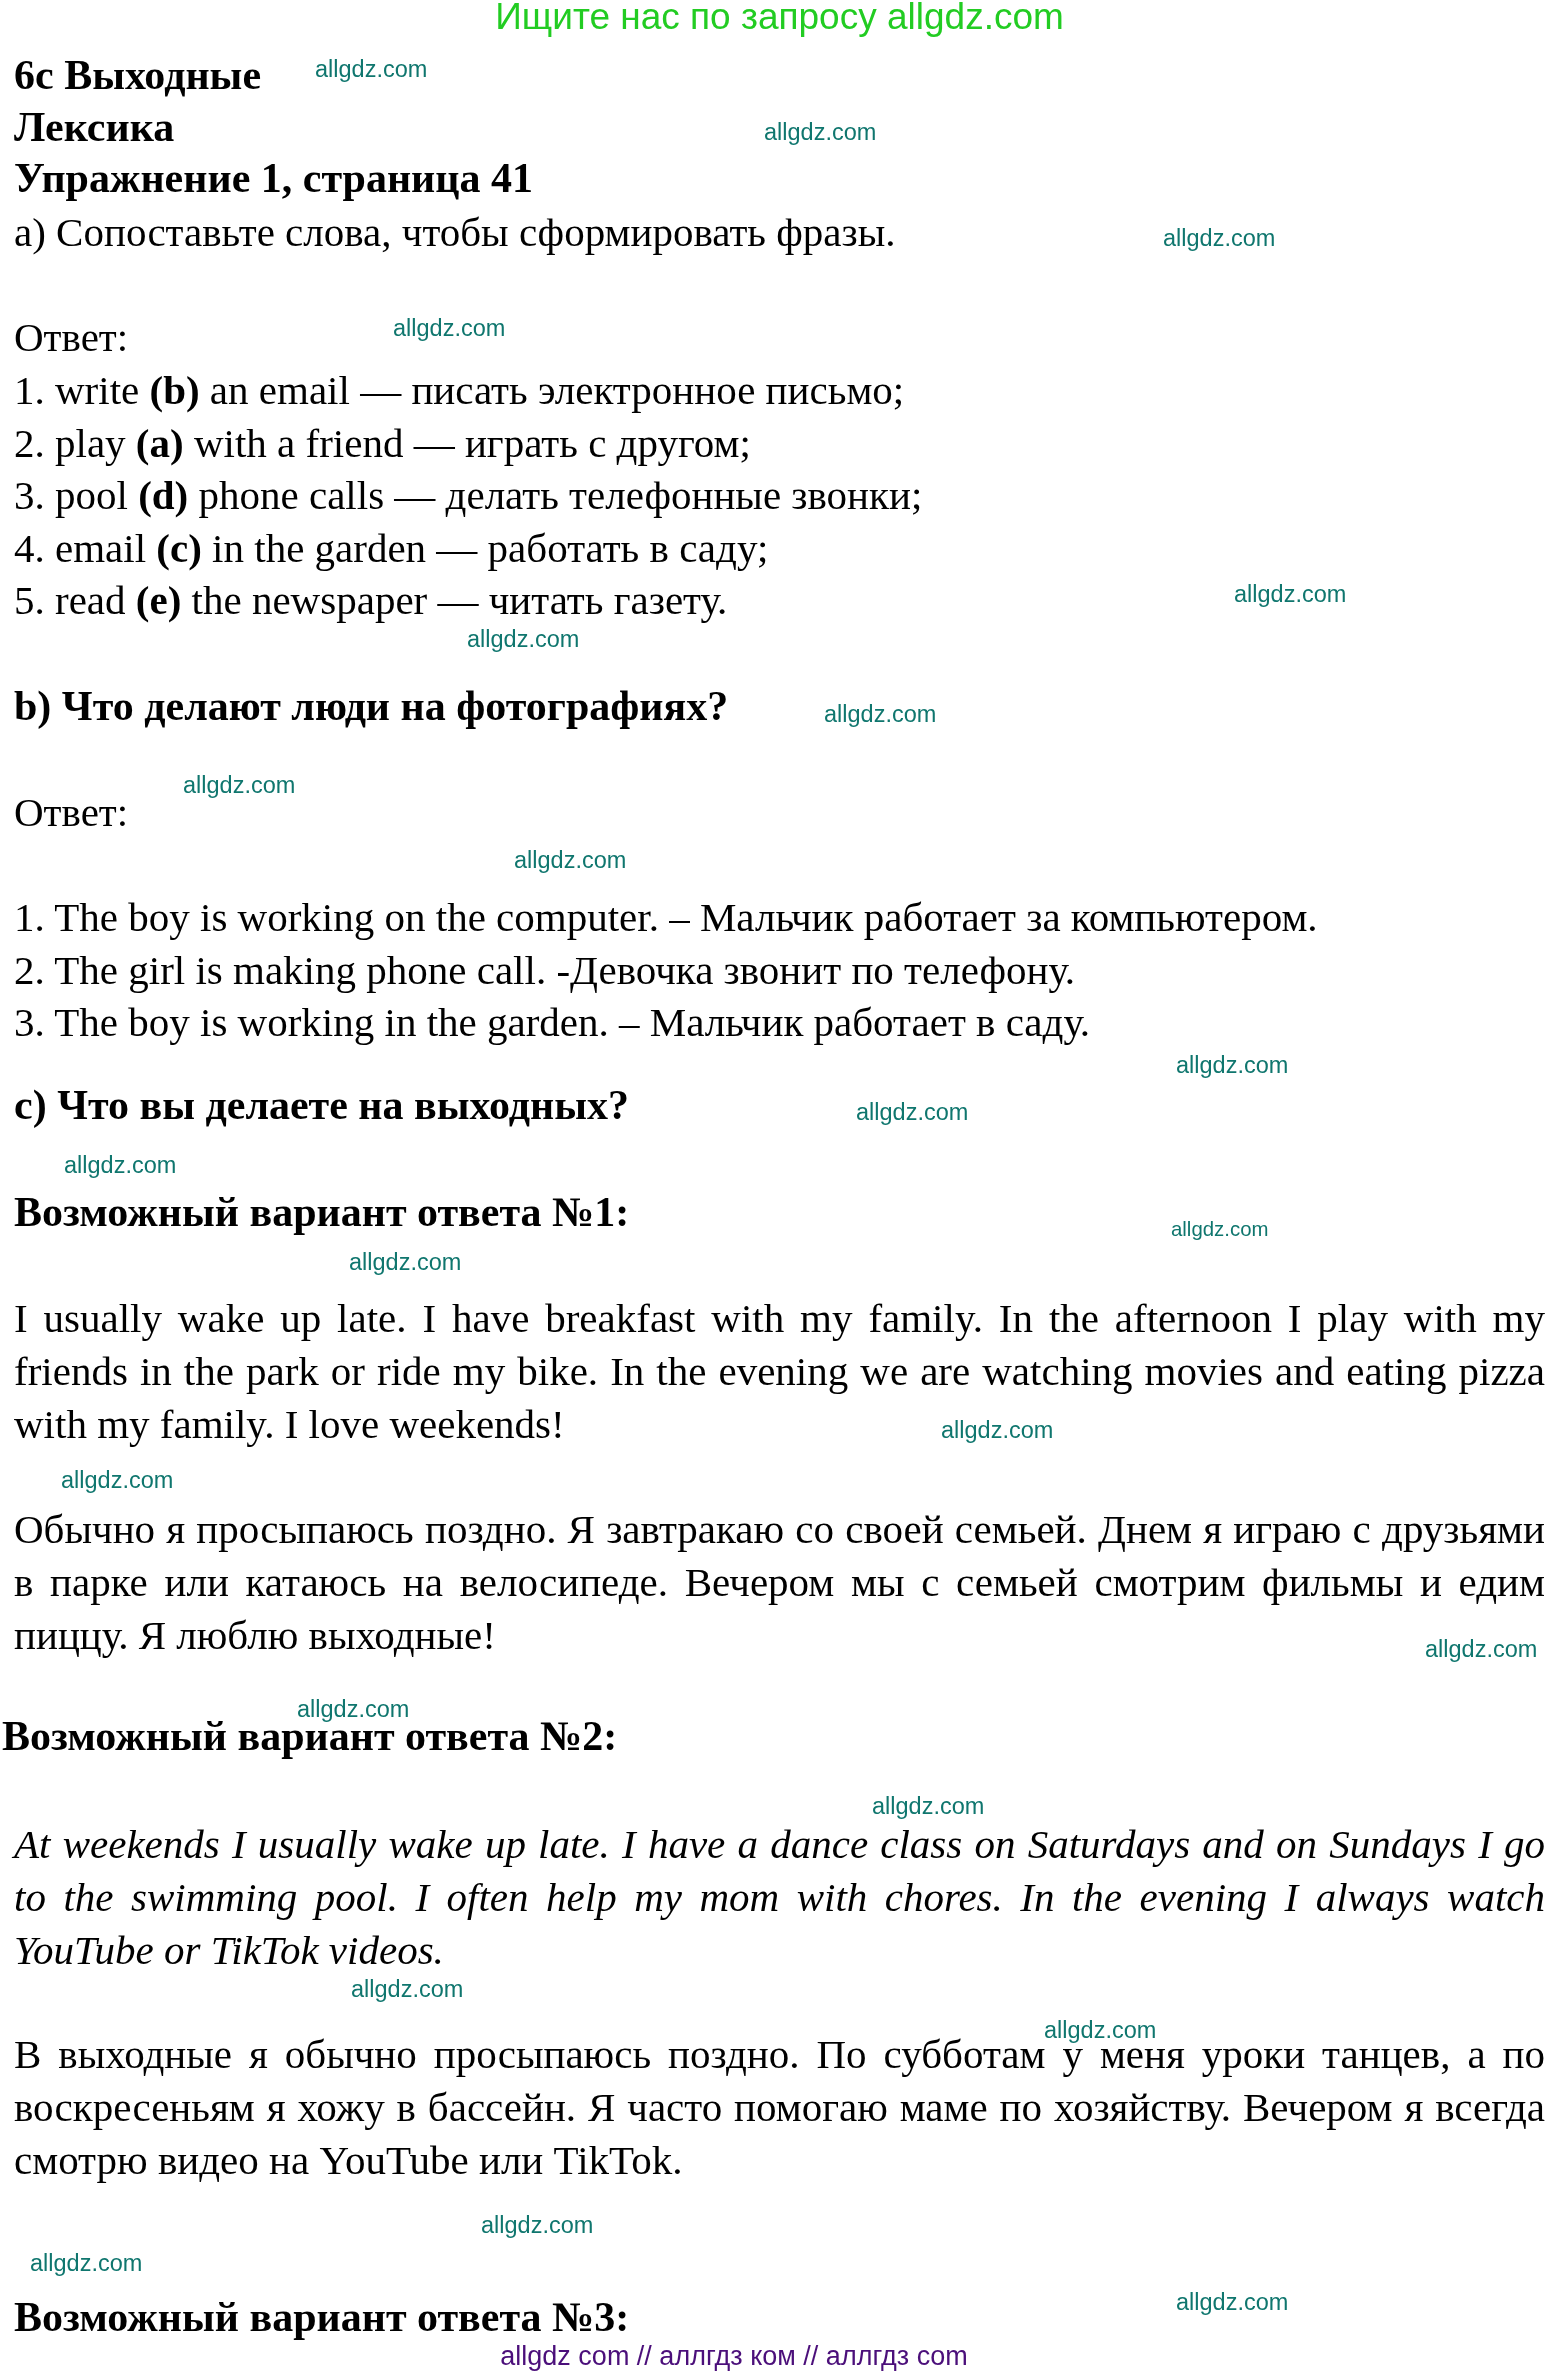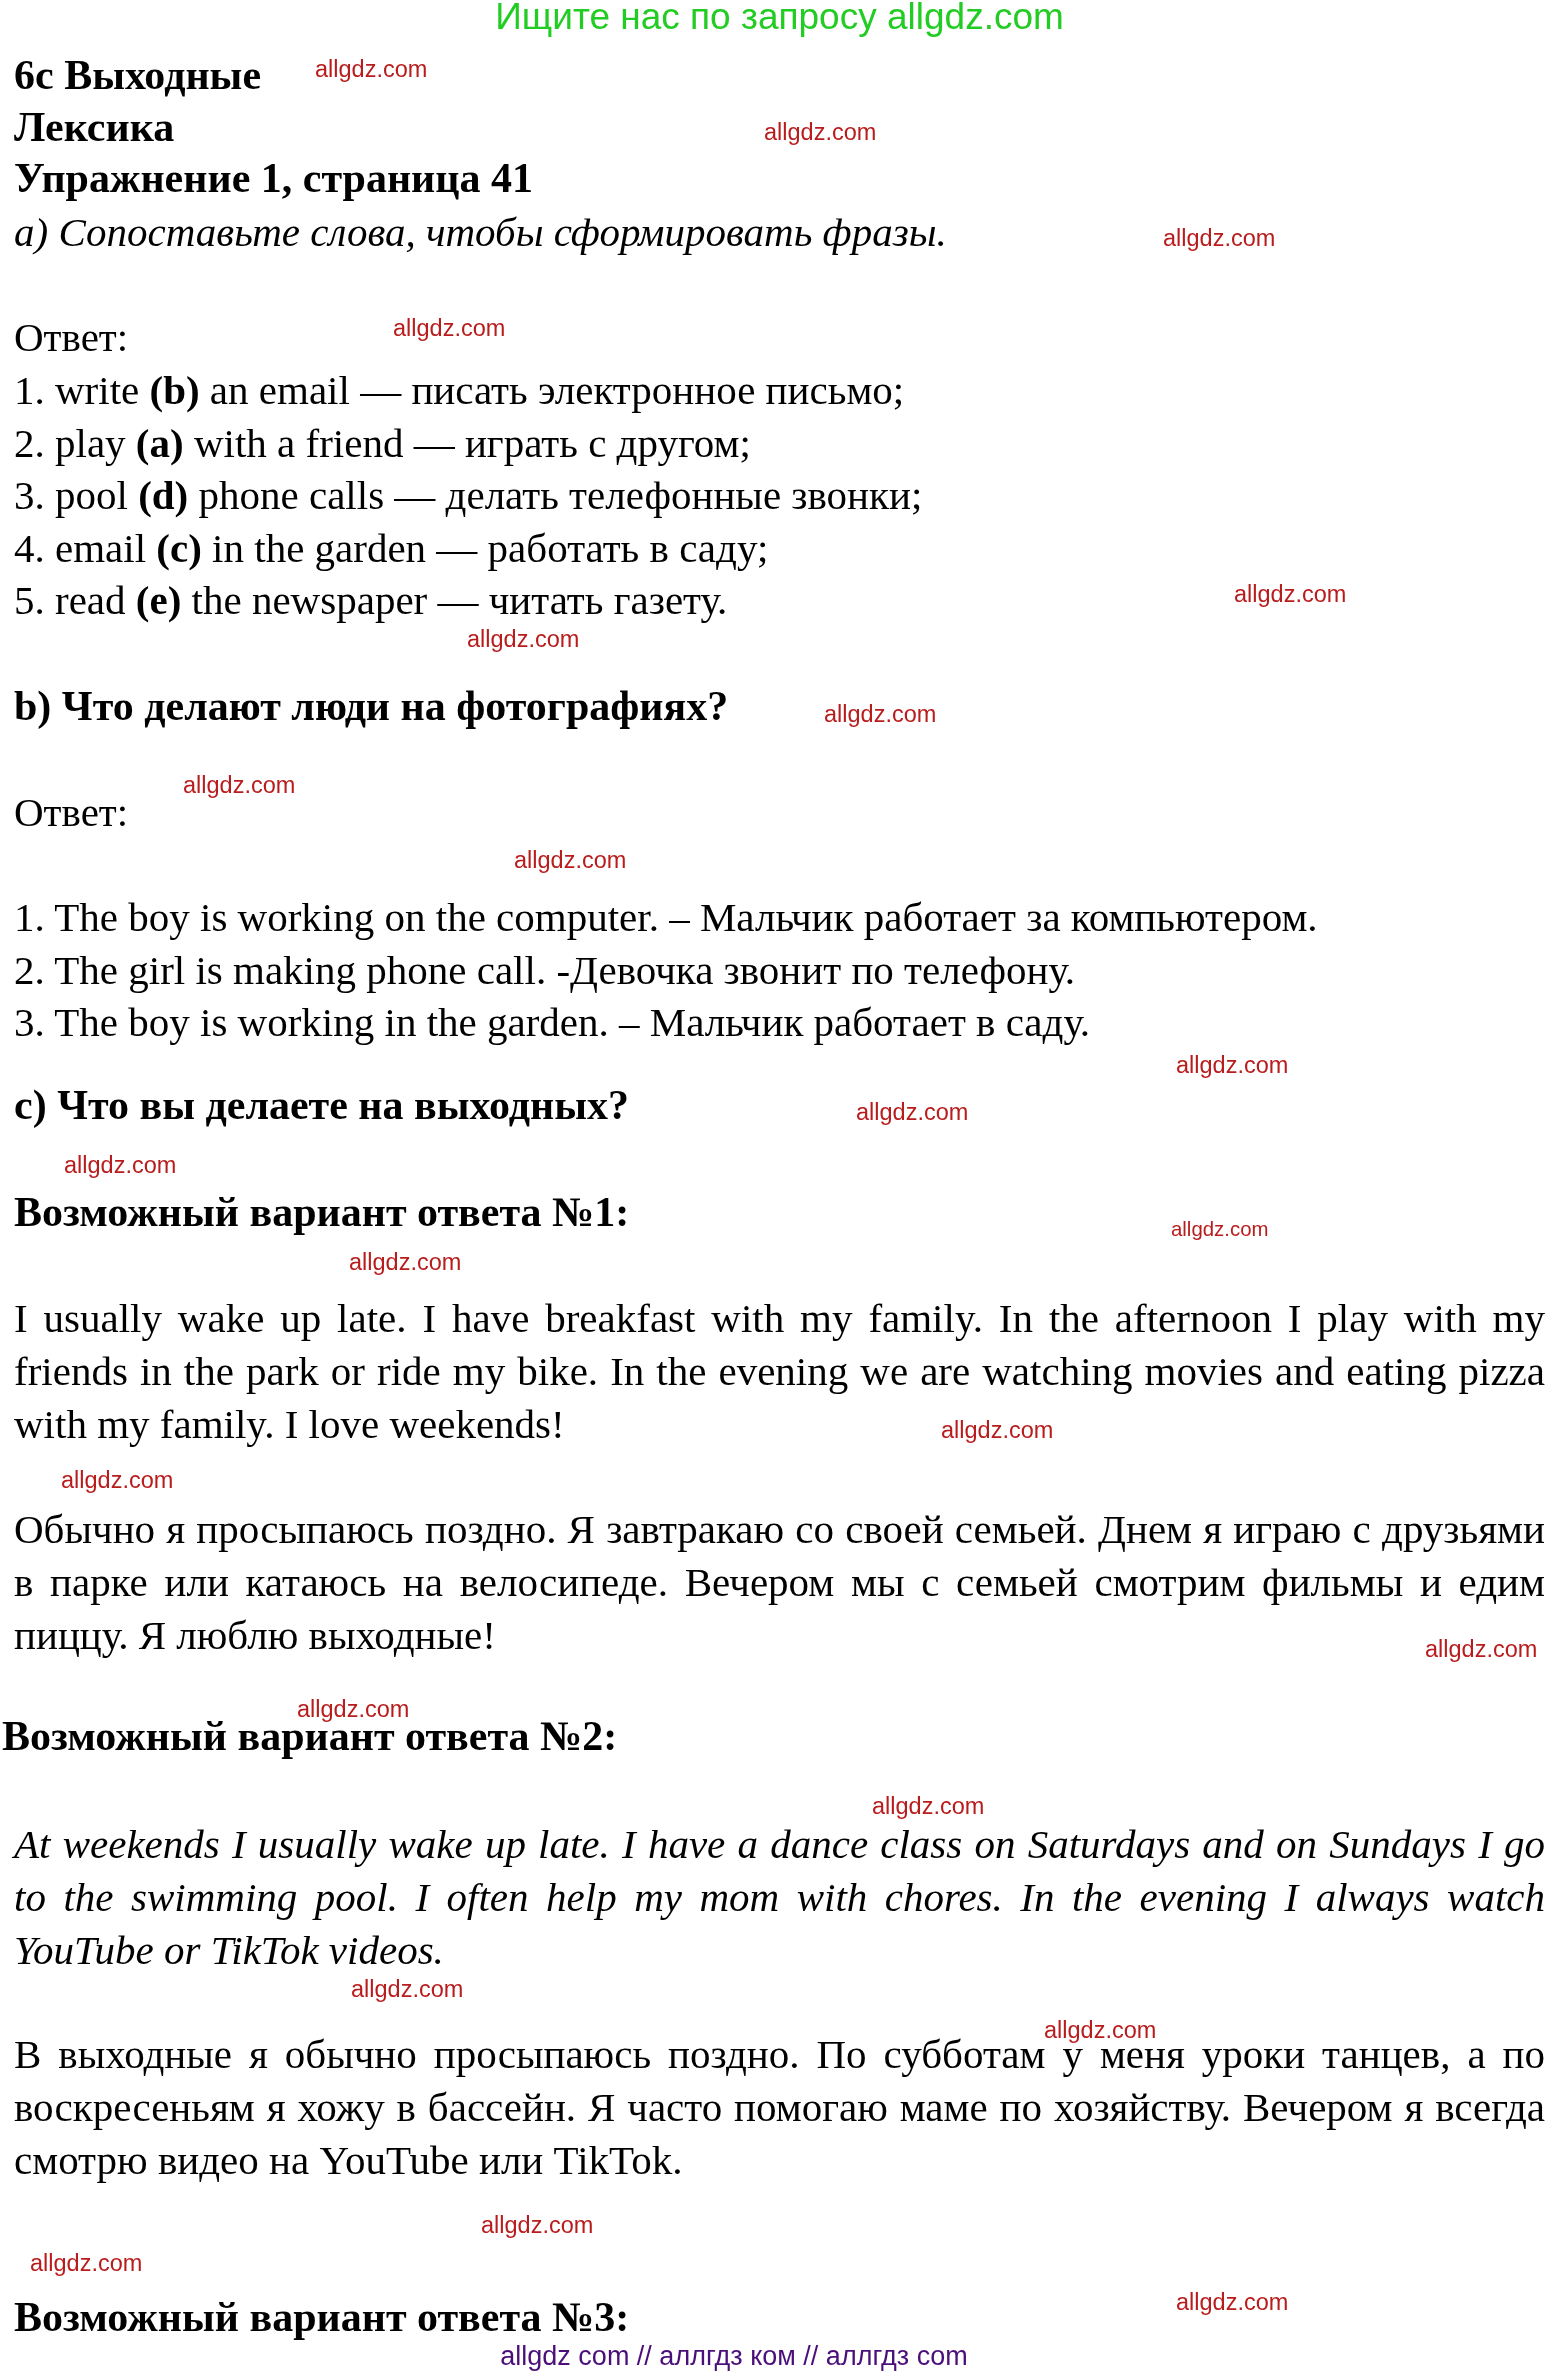--- a/index.html
+++ b/index.html
@@ -1,35 +1,35 @@
 <!DOCTYPE html>
 <html style="font-size:12.5px"><head>
 <meta charset="utf-8">
 <style>
   html,body{margin:0;padding:0;background:#fff;}
   body{width:1559px;height:2377px;position:relative;overflow:hidden;font-family:"Liberation Serif",serif;color:#000;}
   .abs{position:absolute;white-space:nowrap;}
   .top-banner{left:0;width:1559px;top:0;text-align:center;font-family:"Liberation Sans",sans-serif;font-size:37px;color:#22cc22;line-height:34px;}
-  .wm{font-family:"Liberation Sans",sans-serif;font-size:23.5px;color:#b91c1c;}
+  .wm{font-family:"Liberation Sans",sans-serif;font-size:23.5px;color:#0f766e;}
   .wm.small{font-size:20.4px;}
   .h{font-weight:bold;font-size:42px;line-height:50px;}
   .t{font-size:41px;line-height:50px;}
   .para{position:absolute;left:14px;width:1531px;font-size:41px;line-height:53px;text-align:justify;white-space:normal;}
   .footer{left:0;width:1468px;top:2341px;text-align:center;font-family:"Liberation Sans",sans-serif;font-size:27px;color:#4b0f7a;}
   b{font-weight:bold;}
 </style>
 </head>
 <body>
 
 <div class="abs top-banner">Ищите нас по запросу allgdz.com</div>
 
 <div class="abs h" style="left:14px;top:50px;">6c Выходные</div>
 <div class="abs h" style="left:14px;top:102px;">Лексика</div>
 <div class="abs h" style="left:14px;top:153px;">Упражнение 1, страница 41</div>
-<div class="abs t" style="left:14px;top:207px;font-style:italic;">a) Сопоставьте слова, чтобы сформировать фразы.</div>
+<div class="abs t" style="left:14px;top:207px;">a) Сопоставьте слова, чтобы сформировать фразы.</div>
 <div class="abs t" style="left:14px;top:312px;">Ответ:</div>
 
 <div class="abs t" style="left:14px;top:365px;"><span>1. </span><span>write </span><b>(b)</b><span> an email — писать электронное письмо;</span></div>
 <div class="abs t" style="left:14px;top:418px;"><span>2. </span><span>play </span><b>(a)</b><span> with a friend — играть с другом;</span></div>
 <div class="abs t" style="left:14px;top:470px;"><span>3. </span><span>pool </span><b>(d)</b><span> phone calls — делать телефонные звонки;</span></div>
 <div class="abs t" style="left:14px;top:523px;"><span>4. </span><span>email </span><b>(c)</b><span> in the garden — работать в саду;</span></div>
 <div class="abs t" style="left:14px;top:575px;"><span>5. </span><span>read </span><b>(e)</b><span> the newspaper — читать газету.</span></div>
 
 <div class="abs h" style="left:14px;top:681px;">b) Что делают люди на фотографиях?</div>
 <div class="abs t" style="left:14px;top:787px;text-decoration:none;">Ответ:</div>

